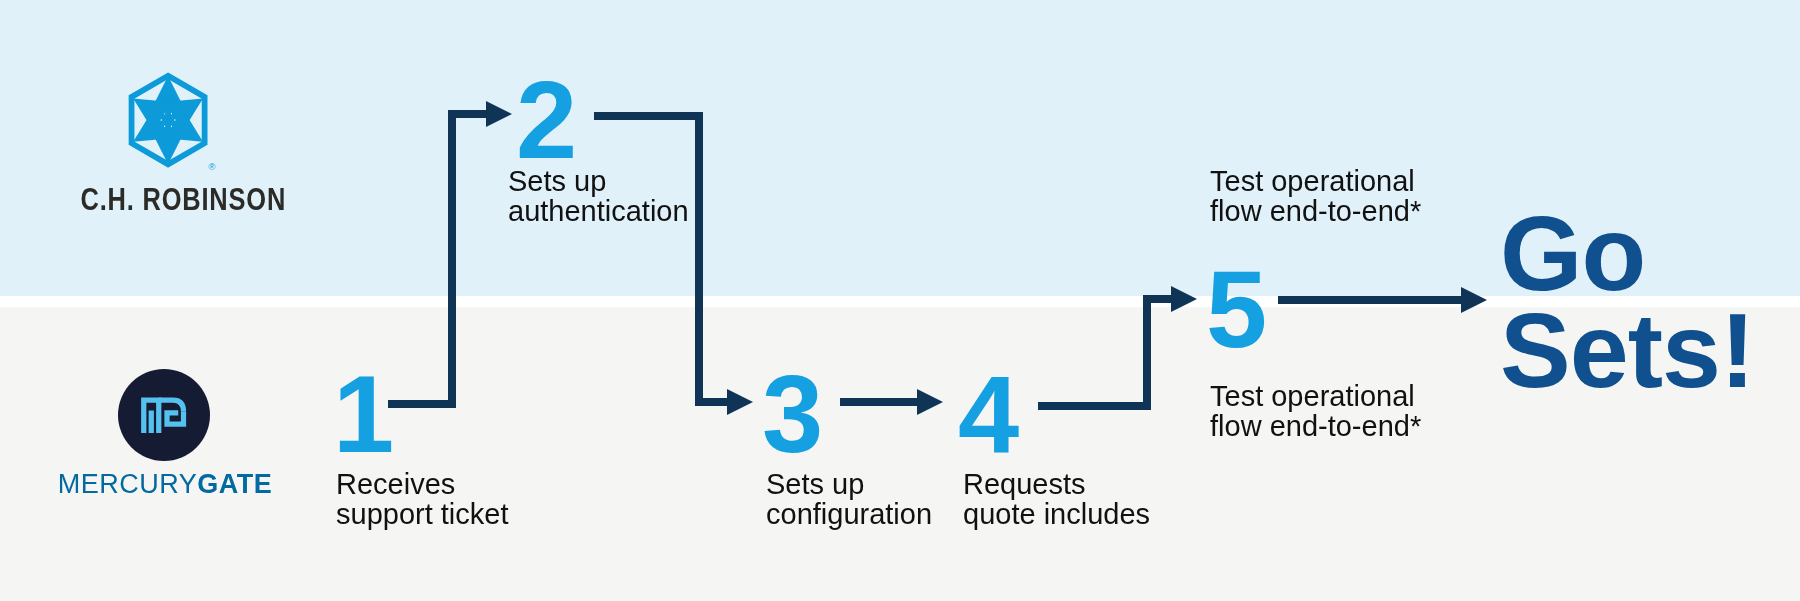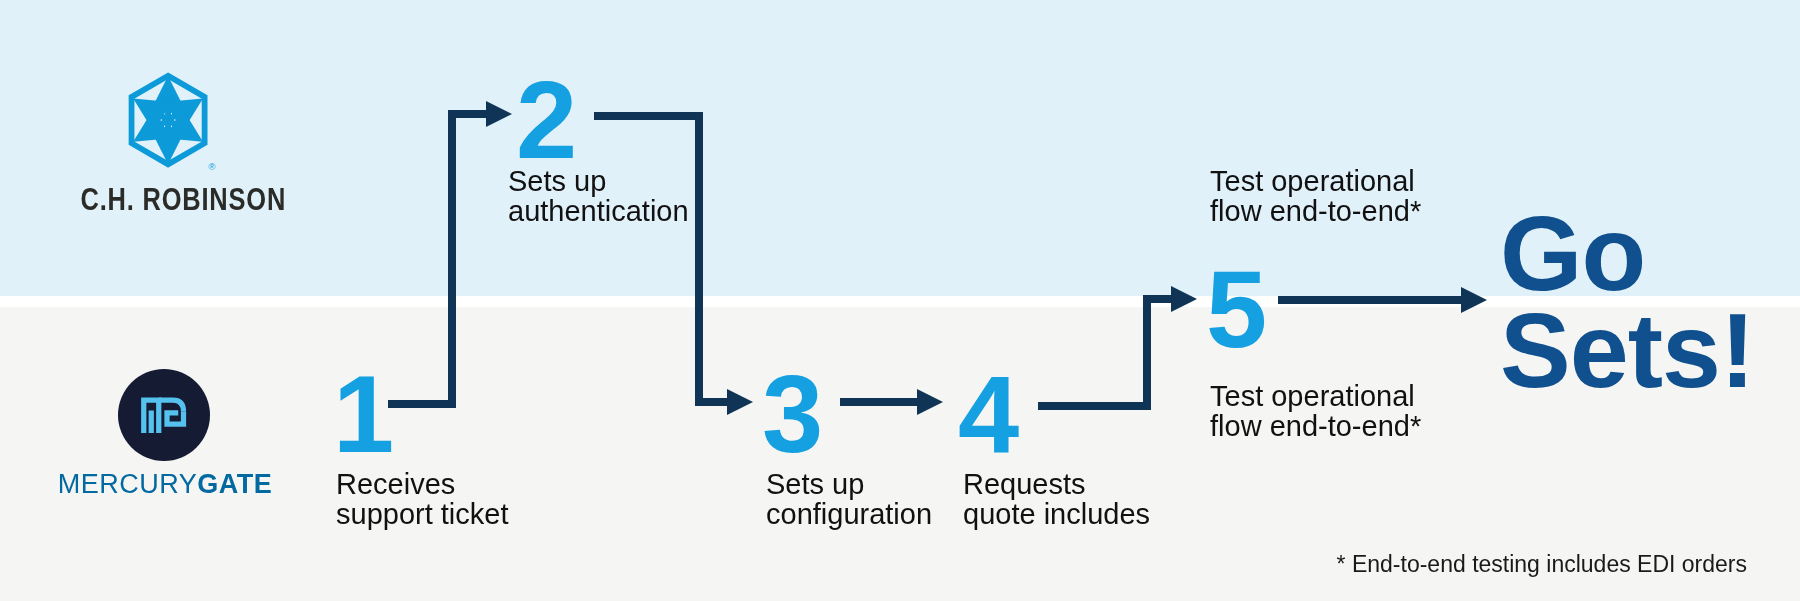--- a/index.html
+++ b/index.html
@@ -138,15 +138,14 @@
 
   <div class="lbl" style="left:1210px;top:166px;">Test operational
 flow end-to-end*</div>
   <div class="num" style="left:1206px;top:254px;">5</div>
   <div class="lbl" style="left:1210px;top:381px;">Test operational
 flow end-to-end*</div>
 
   <div class="golive">Go
 Sets!</div>
 
-  <div class="footnote">* End-to-end testing includes EDI orders</div>
 
 </div>
 
 </body></html>

